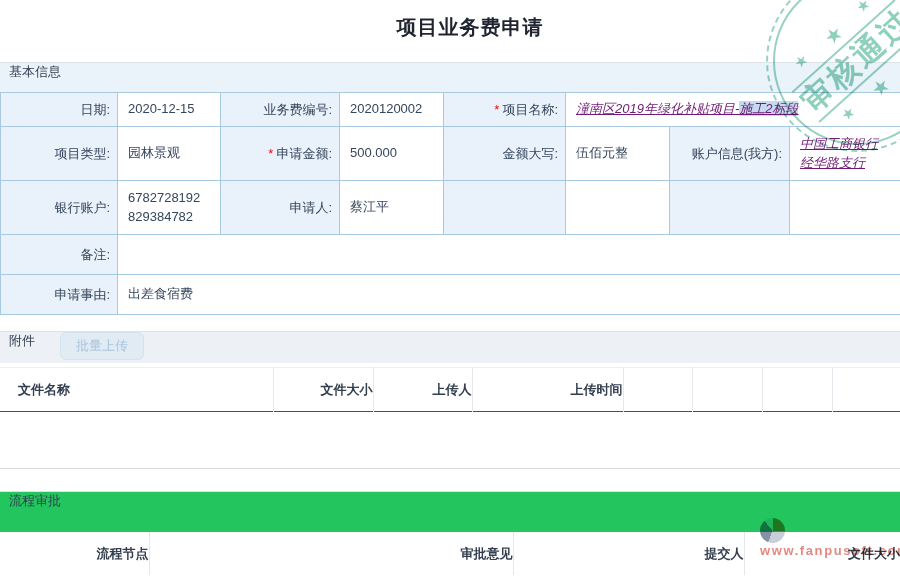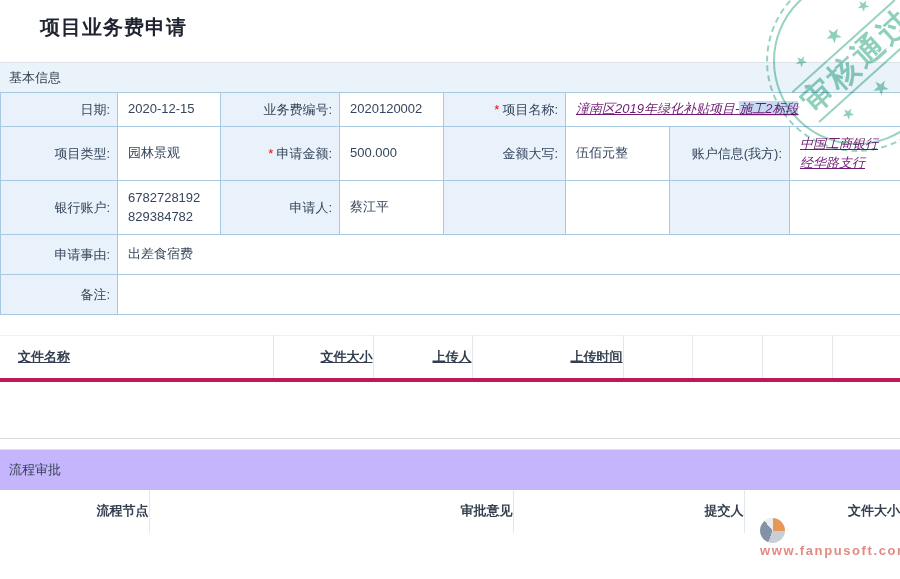--- a/index.html
+++ b/index.html
@@ -1,44 +1,44 @@
 <!DOCTYPE html>
 <html><head>
 <meta charset="utf-8">
 <style>
   * { box-sizing: border-box; margin: 0; padding: 0; }
   html,body { background:#fff; }
   body { font-family: "Liberation Sans", "DejaVu Sans", sans-serif; }
   .page { position:relative; width:900px; height:579px; background:#fff; overflow:hidden; }
 
   
-  .title-bar { height:62px; text-align:left;margin-left:40px; }
+  .title-bar { height:62px; text-align:center;margin-left:40px; }
   .title-bar h1 { padding-top:14px; font-size:20px; font-weight:bold; color:#1f2430; letter-spacing:1px; }
 
   
   .band { width:100%; background:#eaf2fa; border-top:1px solid #dde3e9; font-size:13px; color:#333f4f;
-          display:flex; align-items:center; padding-left:9px; }
+          display:flex; align-items:flex-start; padding-left:9px; }
   .band-basic  { height:30px; }
   .band-attach { height:32px; background:#edf1f6; }
-  .band-approve{ height:41px; background:#c4b5fd; }
+  .band-approve{ height:41px; background:#22c55e;margin-top:12px; }
 
   
   table { border-collapse:collapse; table-layout:fixed; width:900px; }
   .basic td { border:1px solid #a7c9e2; font-size:13px; color:#35455b; vertical-align:middle; }
   .basic .lbl { background:#e9f2fb; text-align:right; padding:4px 7px 4px 2px; }
   .basic .val { background:#fff; text-align:left; padding:4px 16px 4px 10px; word-break:break-all; line-height:1.45; }
   .req-star { color:#f00; margin-right:3px; }
   a.link { color:#701a75; text-decoration:underline; cursor:pointer;font-style:italic; }
   .hl { background:#c5d9ef; }
 
   
   .gridhead { font-size:13px; color:#333f4f; }
   .gridhead td { border-left:1px solid #e4e8ec; text-align:right; vertical-align:middle; font-weight:600; }
   .gridhead td:first-child { border-left:none; }
-  .attach-head { border-top:1px solid #eef1f3; border-bottom:4px solid #be185d;text-decoration:underline; }
+  .attach-head { border-top:1px solid #eef1f3; border-bottom:1px solid #be185d; }
   .attach-head td { height:44px; }
   .attach-head td.c0 { text-align:left; padding-left:18px; }
   .approve-head td { height:43px; }
 
   .gap16 { height:16px; } .gap4 { height:4px; } .gap10 { height:10px; }
   .attach-body { height:57px; border-bottom:1px solid #d9dde2; }
 
   
   .btn-upload { margin-left:25px; padding:4px 15px; font-size:13px; color:#a9c4de;
     background:#e1ebf4; border:1px solid #d4e2ee; border-radius:6px; cursor:pointer;
@@ -116,32 +116,36 @@
       <td class="lbl"><span>银行账户:</span></td>
       <td class="val">6782728192829384782</td>
       <td class="lbl"><span>申请人:</span></td>
       <td class="val">蔡江平</td>
       <td class="lbl"></td>
       <td class="val"></td>
       <td class="lbl"></td>
       <td class="val"></td>
     </tr>
     <tr style="height:40px">
+      <td class="lbl"><span>备注:</span></td>
+      <td class="val" colspan="7"></td>
+    </tr>
+    <tr style="height:40px">
       <td class="lbl"><span>申请事由:</span></td>
       <td class="val" colspan="7">出差食宿费</td>
     </tr>
-    <tr style="height:40px">
-      <td class="lbl"><span>备注:</span></td>
-      <td class="val" colspan="7"></td>
-    </tr>
   </tbody>
     </table>
 
   <div class="gap16"></div>
 
+  <div class="band band-attach">
+    <span>附件</span>
+    <button class="btn-upload">批量上传</button>
+  </div>
 
   <div class="gap4"></div>
 
   <table class="gridhead attach-head">
     <colgroup>
       <col style="width:273px">
         <col style="width:100px">
         <col style="width:99px">
         <col style="width:151px">
       <col style="width:69px">

